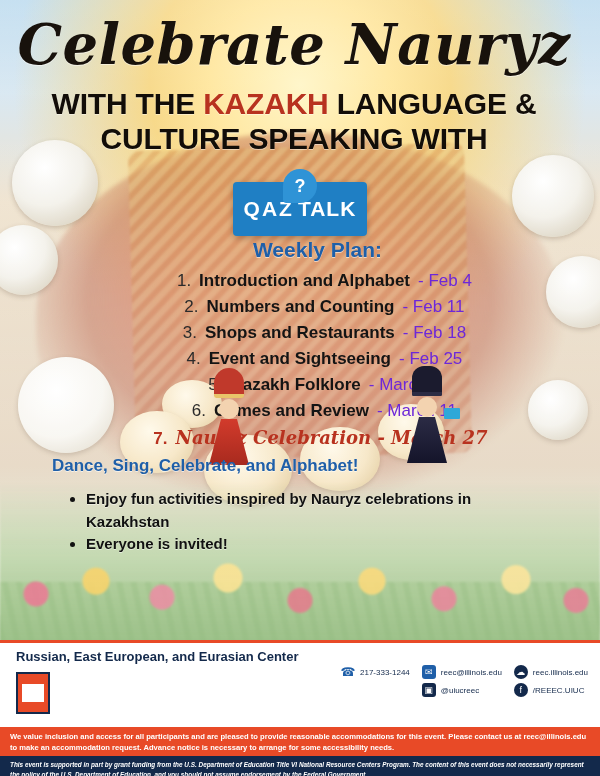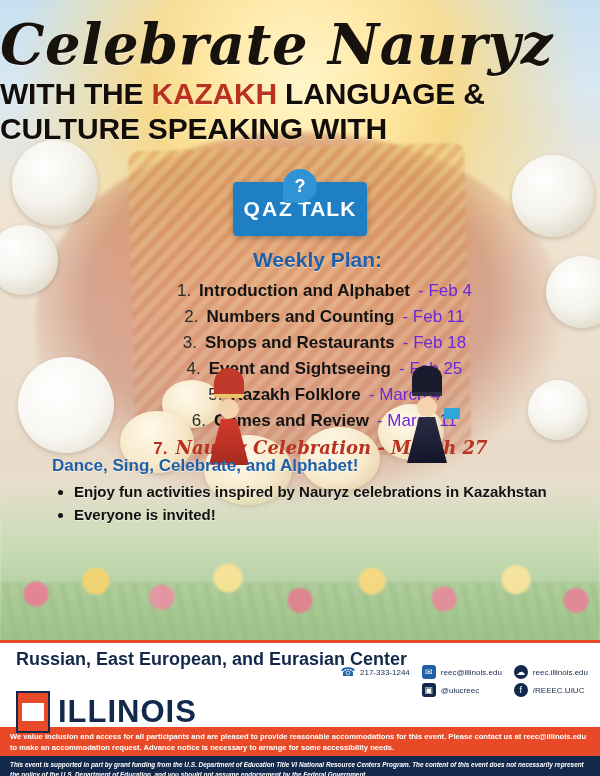--- a/index.html
+++ b/index.html
@@ -111,33 +111,34 @@
     left: 0; right: 0; top: 0;
     height: 640px;
     background: linear-gradient(180deg, rgba(255,255,255,.12) 0%, rgba(255,255,255,.0) 18%, rgba(255,255,255,.18) 60%, rgba(255,255,255,.22) 100%);
   }
 
   
   .headline {
     position: absolute;
     top: 16px;
     left: 0; right: 12px;
+    text-align: center;
   }
   .celebrate {
     font-family: "DejaVu Serif", serif;
     font-style: italic;
     font-weight: bold;
     font-size: 56px;
     line-height: 1.02;
     color: #18120c;
     letter-spacing: 0.5px;
     text-shadow: 0 1px 0 rgba(255,255,255,.5);
   }
   .subhead {
-    margin-top: 4px;
+    margin-top: 14px;
     font-family: "Liberation Sans", sans-serif;
     font-weight: bold;
     font-size: 30px;
     line-height: 1.16;
     color: #120d08;
     letter-spacing: -0.2px;
     text-shadow: 0 1px 0 rgba(255,255,255,.45);
   }
   .subhead .kz { color: #b8321f; }
 
@@ -181,21 +182,21 @@
     align-items: center;
     justify-content: center;
     font-size: 18px;
     font-weight: bold;
     color: #ffffff;
   }
 
   
   .plan {
     position: absolute;
-    top: 248px;
+    top: 238px;
     left: 0; right: 0;
     text-align: center;
     padding-left: 35px;
   }
   .plan-title {
     font-weight: bold;
     font-size: 21px;
     color: #1f5fa8;
     margin-bottom: 8px;
     text-shadow: 0 1px 0 rgba(255,255,255,.55);
@@ -277,21 +278,21 @@
     right: 34px;
   }
   .sec-title {
     font-weight: bold;
     font-size: 17px;
     color: #1f5fa8;
     margin-bottom: 5px;
     text-shadow: 0 1px 0 rgba(255,255,255,.6);
   }
   .bullets {
-    margin: 0;
+    margin: 12px;
     padding-left: 22px;
   }
   .bullets li {
     font-weight: bold;
     font-size: 15px;
     color: #111111;
     line-height: 1.5;
     text-shadow: 0 1px 0 rgba(255,255,255,.5);
   }
   .details {
@@ -314,23 +315,23 @@
     background: #e84a27;
   }
   .footer-top {
     position: relative;
     height: 84px;
     padding: 6px 16px 0 16px;
     box-sizing: border-box;
   }
   .center-name {
     font-weight: bold;
-    font-size: 18px;
+    font-size: 13px;
     color: #13294b;
-    margin-bottom: 21px;
+    margin-bottom: 8px;
   }
   .illinois-wrap {
     display: flex;
     align-items: center;
     gap: 8px;
   }
   .illinois-i {
     width: 34px;
     height: 42px;
     background: #e84a27;
@@ -501,21 +502,20 @@
     </ul>
   </div>
 
 
   <div class="footer">
     <div class="rule"></div>
     <div class="footer-top">
       <div class="center-name">Russian, East European, and Eurasian Center</div>
       <div class="illinois-wrap">
         <div class="illinois-i"></div>
-        <div class="illinois-word">ILLINOIS</div>
       </div>
 
       <div class="contacts">
         <div class="contact-item">
           <span class="cicon phone">☎</span>
           <span>217-333-1244</span>
         </div>
         <div class="contact-item">
           <span class="cicon mail">✉</span>
           <span>reec@illinois.edu</span>

